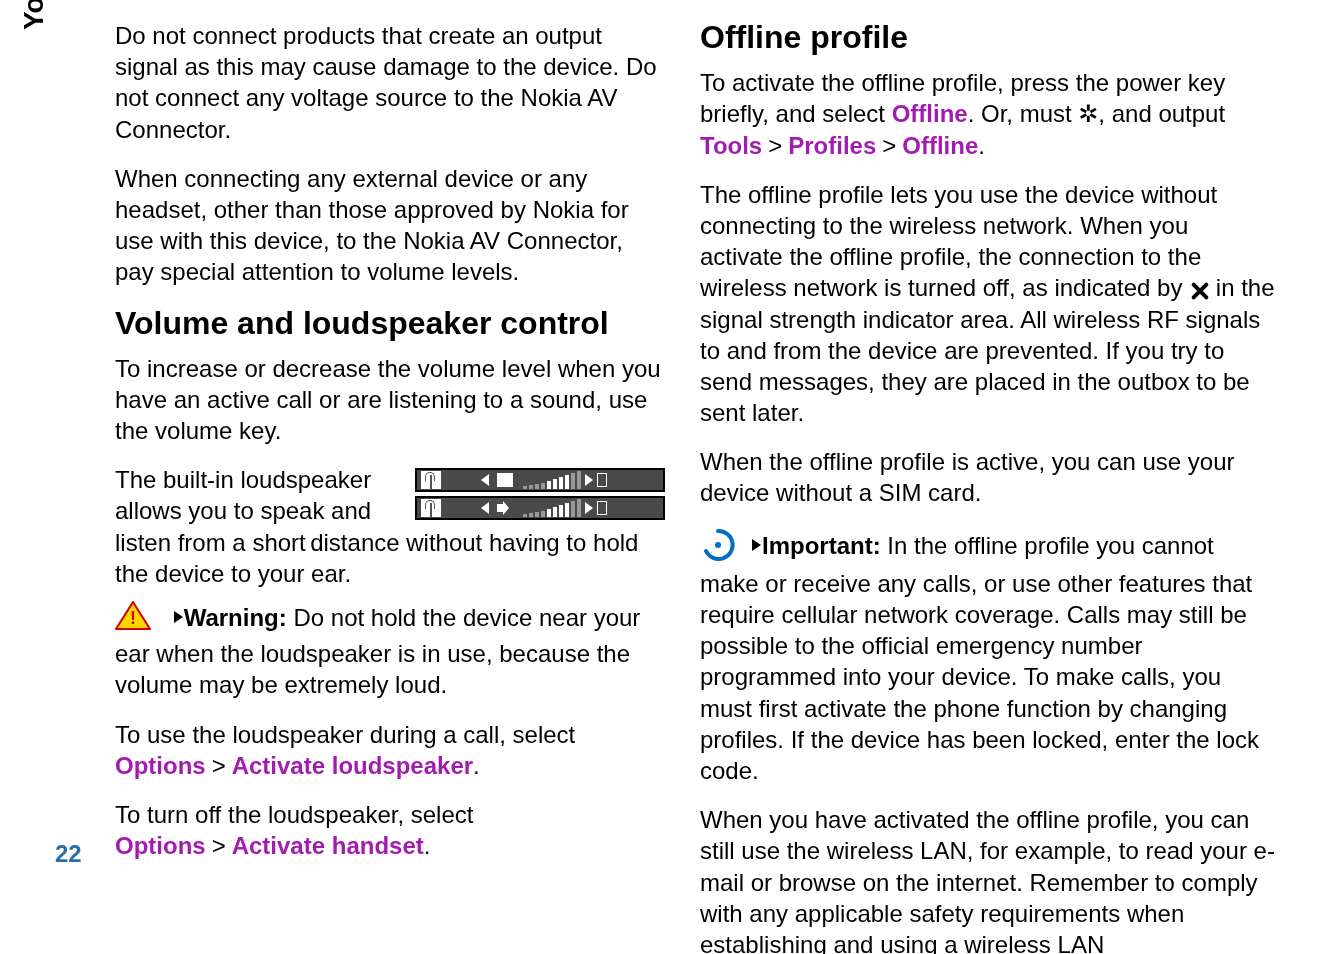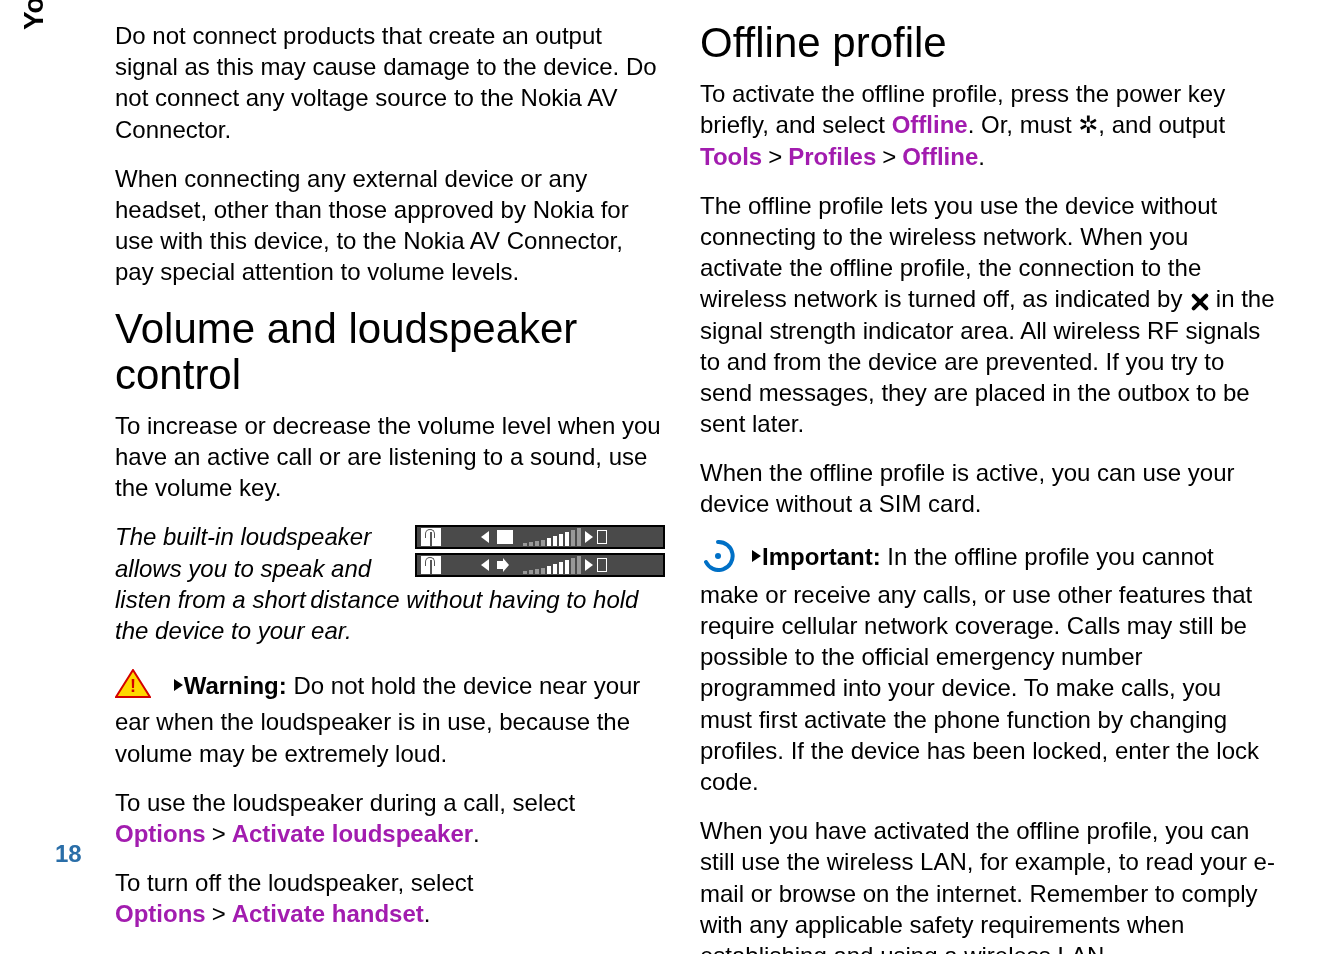--- a/index.html
+++ b/index.html
@@ -4,21 +4,21 @@
 <style>
 * { margin: 0; padding: 0; box-sizing: border-box; }
 body { width: 1322px; height: 954px; font-family: Arial, Helvetica, sans-serif; color: #000; background: #fff; position: relative; }
 .sidebar { position: absolute; left: 0; top: 0; width: 90px; height: 954px; }
 .tab-label { position: absolute; left: 18px; top: 30px; transform: rotate(-90deg); transform-origin: left top; font-weight: bold; font-size: 28px; white-space: nowrap; }
 .page-num { position: absolute; left: 55px; top: 840px; font-weight: bold; font-size: 24px; color: #2a6ea8; }
 .col { position: absolute; top: 20px; width: 550px; }
 .col-left { left: 115px; }
 .col-right { left: 700px; width: 575px; }
 p { font-size: 24px; line-height: 1.3; margin-bottom: 18px; }
-h1 { font-size: 42px; font-weight: normal; margin-bottom: 12px; line-height: 1.1; }
+h1 { font-size: 32px; font-weight: bold; margin-bottom: 12px; line-height: 1.1; }
 .gray-bold { font-weight: bold; color: #a21caf; }
 .gt { margin: 0 6px; }
 .callout-label { font-weight: bold; text-align: right; }
 .img-block { float: right; width: 250px; margin-left: 16px; margin-top: 4px; }
 .bar { border: 2px solid #000; height: 24px; margin-bottom: 4px; background: #4a4a4a; position: relative; display: flex; align-items: center; }
 .signal-ico { width: 20px; height: 18px; background: #fff; margin-left: 4px; display: flex; align-items: flex-end; justify-content: center; }
 .signal-ico::before { content: ""; width: 2px; height: 14px; background: #555; display: block; }
 .signal-ico::after { content: ""; width: 8px; height: 8px; border: 1px solid #555; border-bottom: none; border-radius: 8px 8px 0 0; position: absolute; left: 8px; top: 2px; }
 .arrow-l { width: 0; height: 0; border-top: 6px solid transparent; border-bottom: 6px solid transparent; border-right: 8px solid #fff; margin-left: 40px; }
 .spk-ico { width: 16px; height: 14px; background: #fff; margin-left: 8px; position: relative; }
@@ -37,30 +37,30 @@
 .x-icon::before { transform: rotate(45deg); }
 .x-icon::after { transform: rotate(-45deg); }
 .menu-ico { display: inline-block; width: 20px; height: 20px; position: relative; vertical-align: middle; }
 .menu-ico::before { content: "✲"; font-size: 24px; line-height: 20px; color: #000; position: absolute; left: 0; top: -2px; }
 </style>
 </head>
 <body>
 
 <div class="sidebar">
   <div class="tab-label">Your device</div>
-  <div class="page-num">18</div>
+  <div class="page-num">22</div>
 </div>
 
 <div class="col col-left">
   <p>Do not connect products that create an output signal as this may cause damage to the device. Do not connect any voltage source to the Nokia AV Connector.</p>
   <p>When connecting any external device or any headset, other than those approved by Nokia for use with this device, to the Nokia AV Connector, pay special attention to volume levels.</p>
   <h1>Volume and loudspeaker control</h1>
   <p>To increase or decrease the volume level when you have an active call or are listening to a sound, use the volume key.</p>
 
-  <div style="overflow:hidden; margin-bottom:23px;font-style:italic;">
+  <div style="overflow:hidden; margin-bottom:12px;">
     <div class="img-block">
       <div class="bar">
         <span class="signal-ico"></span>
         <span class="arrow-l"></span>
         <span class="spk-ico"></span>
         <span class="dots">
             <span class="d1 dim"></span>
             <span class="d2 dim"></span>
             <span class="d3 dim"></span>
             <span class="d4 dim"></span>

